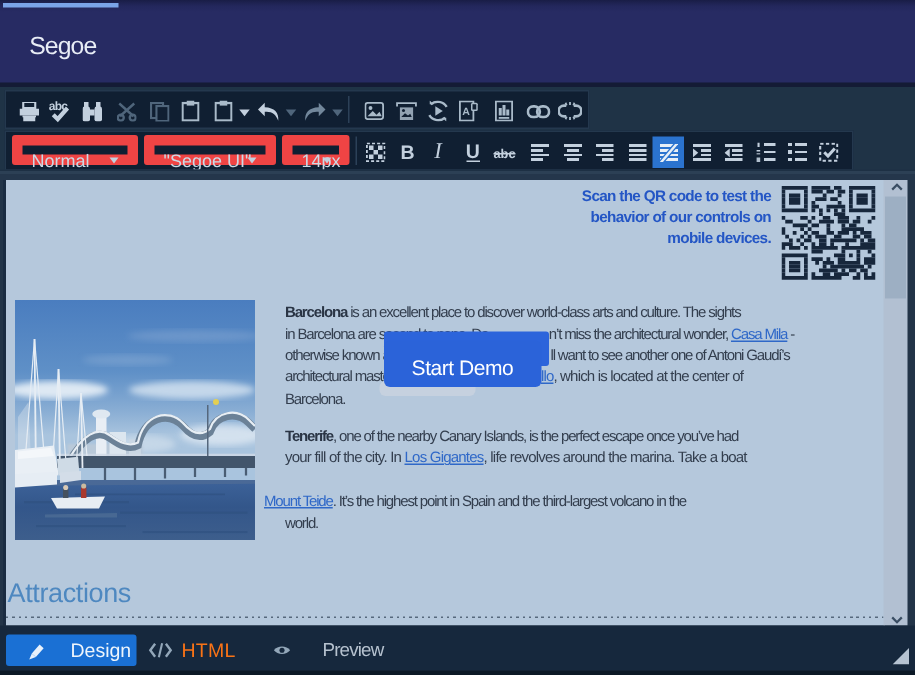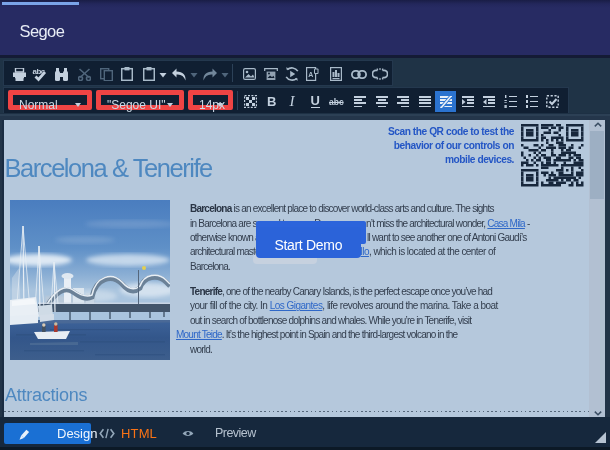--- a/index.html
+++ b/index.html
@@ -9,21 +9,21 @@
 #header{left:0;top:0;width:610px;height:57px;background:linear-gradient(to bottom,#191d46 0px,#23275c 4px,#272b63 8px)}
 #tabline{left:2px;top:2px;width:77px;height:2.8px;background:#7aa4e8}
 #demotext{left:19.5px;top:21.5px;font-size:16.5px;color:#e8edf6;letter-spacing:-0.6px}
 #hdrshadow{left:0;top:55px;width:610px;height:3px;background:#141b35}
 
 .panel{background:#101f32;border:1px solid #24384e}
 #p1{left:3px;top:60px;width:390px;height:26px}
 #p2{left:3px;top:87px;width:566px;height:27px}
 .vsep{width:1px;background:#2c4158}
 
-.dd{position:absolute;height:20px;border:5px solid #ef4444;border-radius:2px;color:#ccd9e5;font-size:12px;line-height:18px}
+.dd{position:absolute;height:20px;border:7px solid #ef4444;border-radius:2px;color:#ccd9e5;font-size:12px;line-height:18px}
 .dd .lbl{position:absolute;left:6px;top:1px;white-space:nowrap}
 .caret{position:absolute;width:0;height:0;border-left:3.5px solid transparent;border-right:3.5px solid transparent;border-top:4px solid #c3d0de}
 
 #contentframe{left:0;top:113px;width:610px;height:306px;background:#223448}
 #content{left:4px;top:120px;width:586px;height:297.2px;background:#b5c8dc;overflow:hidden}
 #edgetop{left:0;top:113px;width:610px;height:0.8px;background:#1d3044}
 #edgetop2{left:0;top:113.6px;width:610px;height:2px;background:#2c4055}
 .h1t{color:#4e88c0;}
 .body-line{position:absolute;white-space:nowrap;font-size:10px;letter-spacing:-0.77px;line-height:14.35px;color:#333e4e}
 .body-line b{color:#2a3545}
@@ -271,21 +271,20 @@
     <path d="M3.5 6.5 L6 9 L10.5 4" stroke="#c3d0de" stroke-width="2" fill="none"></path>
   </svg>
 
 <div class="abs" id="contentframe"></div>
 <div class="abs" id="edgetop"></div>
 <div class="abs" id="edgetop2"></div>
 <div class="abs" style="left:0;top:115.6px;width:610px;height:4.5px;background:#24364b"></div>
 <div class="abs" style="left:2px;top:120px;width:2px;height:297.2px;background:#1a2c42"></div>
 <div class="abs" id="content">
 
-  <div class="abs h1t" style="left:0.5px;top:34.5px;font-size:25.5px;letter-spacing:-1.45px;line-height:26px">Barcelona &amp; Tenerife</div>
   <div class="abs" style="left:370px;top:5px;width:140px;text-align:right;font-size:10.2px;font-weight:700;color:#2456c5;line-height:13.8px;letter-spacing:-0.45px">Scan the QR code to test the<br>behavior of our controls on<br>mobile devices.</div>
   <svg class="abs" style="left:517px;top:4px" width="63" height="63" viewBox="0 0 63 63">
       <g fill="#17273c">
         <rect x="0.00" y="0.00" width="17.50" height="2.50"></rect>
         <rect x="20.00" y="0.00" width="12.50" height="2.50"></rect>
         <rect x="35.00" y="0.00" width="5.00" height="2.50"></rect>
         <rect x="45.00" y="0.00" width="17.50" height="2.50"></rect>
         <rect x="0.00" y="2.50" width="2.50" height="2.50"></rect>
         <rect x="15.00" y="2.50" width="2.50" height="2.50"></rect>
         <rect x="20.00" y="2.50" width="7.50" height="2.50"></rect>
@@ -517,21 +516,20 @@
   <div class="body-line" style="left:186px;top:82.3px"><b>Barcelona</b> is an excellent place to discover world-class arts and culture. The sights</div>
     <div class="body-line" style="left:186px;top:96.7px;width:180px;overflow:hidden">in Barcelona are second to none. Do</div>
     <div class="body-line" style="left:361.9px;top:96.7px">n’t miss the architectural wonder, <span class="lnk">Casa Mila</span> -</div>
     <div class="body-line" style="left:186px;top:111.0px;width:70px;overflow:hidden">otherwise known as La Pedrera. You</div>
     <div class="body-line" style="left:363px;top:111.0px">ll want to see another one of Antoni Gaudí’s</div>
     <div class="body-line" style="left:186px;top:125.4px;width:66px;overflow:hidden">architectural masterpieces,</div>
     <div class="body-line" style="left:356.6px;top:125.4px;letter-spacing:-0.55px"><span class="lnk">llo</span>, which is located at the center of</div>
     <div class="body-line" style="left:186px;top:139.7px">Barcelona.</div>
     <div class="body-line" style="left:186px;top:164.9px"><b>Tenerife</b>, one of the nearby Canary Islands, is the perfect escape once you’ve had</div>
     <div class="body-line" style="left:186px;top:179.4px;letter-spacing:-0.52px">your fill of the city. In <span class="lnk">Los Gigantes</span>, life revolves around the marina. Take a boat</div>
-    <div class="body-line" style="left:186px;top:193.8px">out in search of bottlenose dolphins and whales. While you’re in Tenerife, visit</div>
     <div class="body-line" style="left:172px;top:208.3px"><span class="lnk">Mount Teide</span>. It’s the highest point in Spain and the third-largest volcano in the</div>
     <div class="body-line" style="left:186px;top:222.7px">world.</div>
   <div class="abs h1t" style="left:1px;top:265.5px;font-size:18px;letter-spacing:-0.25px;line-height:19px">Attractions</div>
   <div class="abs" style="left:0px;top:290.6px;width:585px;height:1.2px;background:repeating-linear-gradient(to right,#56687c 0 1.6px,rgba(0,0,0,0) 1.6px 4.2px)"></div>
 </div>
 
 <div class="abs" style="left:256px;top:220.8px;width:110.4px;height:23.5px;background:#2c64db;border-radius:2px"></div>
 <div class="abs" style="left:253px;top:254px;width:64px;height:10px;background:#c6d1df;border-radius:4px"></div>
 <div class="abs" style="left:256px;top:226.5px;width:104.6px;height:31.7px;background:#2b63d9;border-radius:4px;color:#fff;font-size:14px;letter-spacing:-0.3px;text-align:center;line-height:37px">Start Demo</div>
 
@@ -544,21 +542,21 @@
     <path d="M0.8 1.6 L4 4.8 L7.2 1.6" stroke="#3a4d63" stroke-width="1.5" fill="none"></path>
   </svg>
 
 <div class="abs" id="status"></div>
 <div class="abs" id="statusb"></div>
 <div class="abs" style="left:4px;top:423px;width:87px;height:21px;background:#1a70d4;border-radius:2px"></div>
 <svg class="abs" style="left:16.5px;top:426.5px" width="13" height="13" viewBox="0 0 13 13">
     <path d="M4.2 8.6 L9.4 2.7 L12.1 5.1 L6.9 11 Z" fill="#e8f1fb"></path>
     <path d="M2.5 12.7 L4.2 8.6 L6.9 11 Z" fill="#e8f1fb"></path>
   </svg>
-<div class="abs" style="left:57px;top:425.8px;font-size:13px;color:#eef5fc">Design</div>
+<div class="abs" style="left:47px;top:425.8px;font-size:13px;color:#eef5fc">Design</div>
 <svg class="abs" style="left:99px;top:427.5px" width="16" height="11" viewBox="0 0 16 11">
     <path d="M4.4 1.2 L1.2 5.5 L4.4 9.8 M11.6 1.2 L14.8 5.5 L11.6 9.8" stroke="#93a7b9" stroke-width="1.6" fill="none"></path>
     <path d="M9.1 0.8 L6.9 10.2" stroke="#93a7b9" stroke-width="1.4"></path>
   </svg>
 <div class="abs" style="left:121px;top:425.8px;font-size:13px;letter-spacing:0.15px;color:#f97316">HTML</div>
 <svg class="abs" style="left:181.5px;top:429px" width="12" height="9" viewBox="0 0 12 9">
     <path d="M0.6 4.5 C3 1.2 9 1.2 11.4 4.5 C9 7.8 3 7.8 0.6 4.5 Z" fill="#93a7b9"></path>
     <circle cx="6" cy="4.5" r="1.7" fill="#16283d"></circle>
   </svg>
 <div class="abs" style="left:215px;top:426.3px;font-size:12.5px;letter-spacing:-0.55px;color:#b6c2cf">Preview</div>

